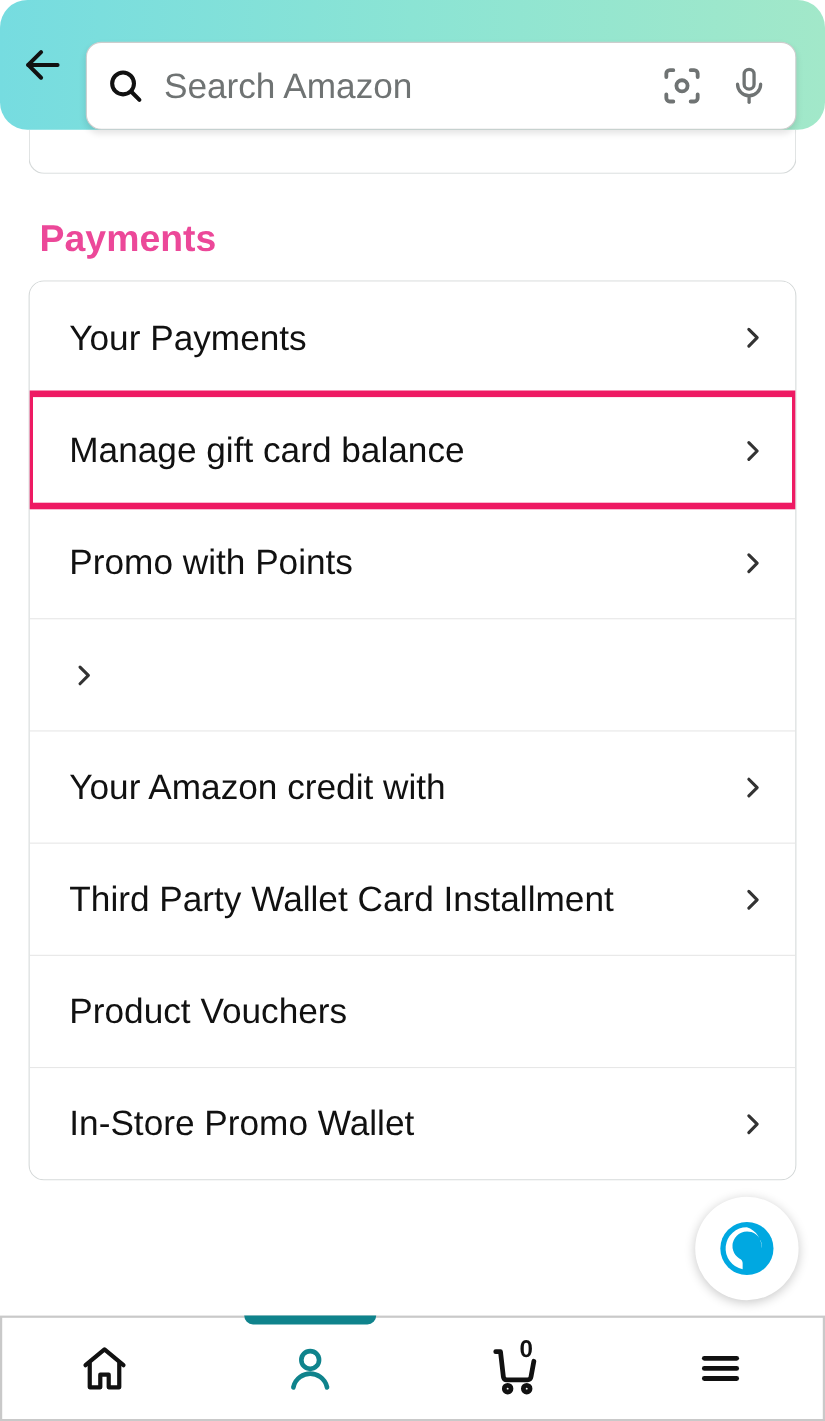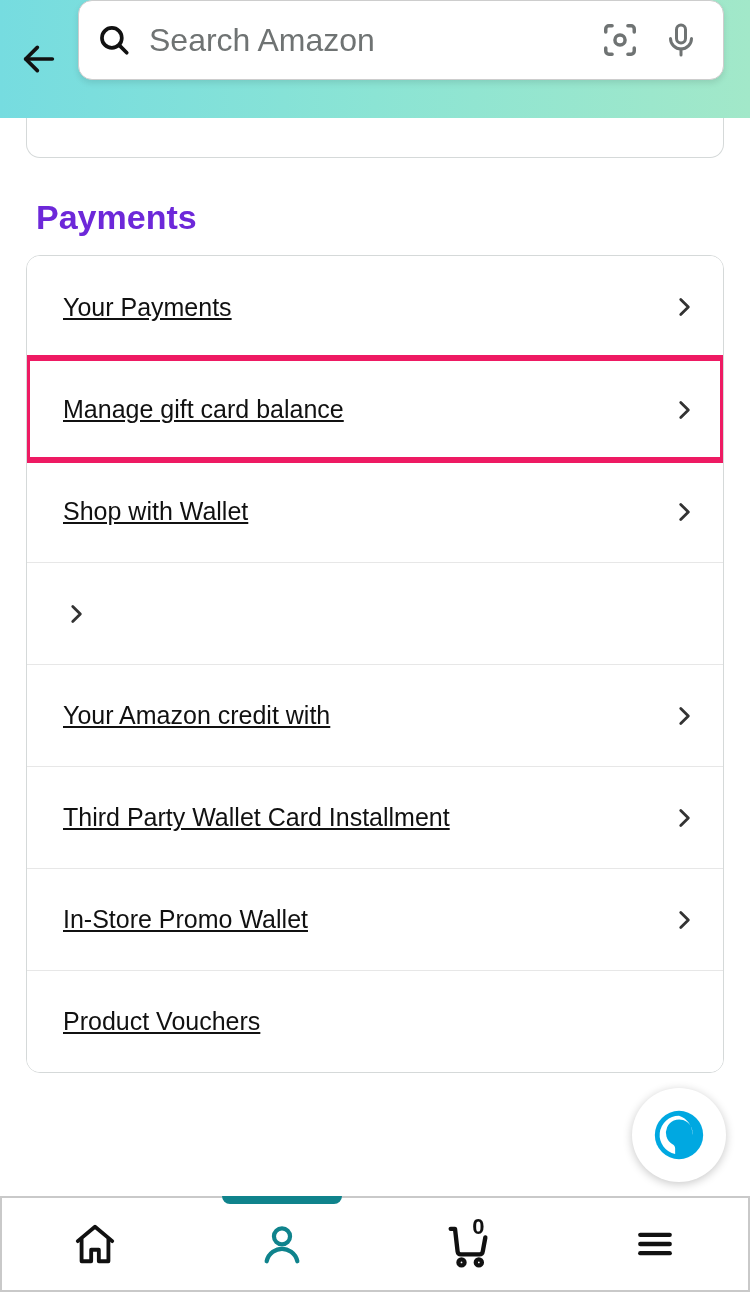--- a/index.html
+++ b/index.html
@@ -3,23 +3,24 @@
 <meta charset="utf-8">
 <style>
   * { box-sizing: border-box; margin: 0; padding: 0; }
   html, body { width: 750px; height: 1292px; font-family: -apple-system, "Segoe UI", Arial, sans-serif; background: #fff; overflow: hidden; }
 
   .header {
     width: 100%;
     height: 118px;
     background: linear-gradient(90deg, #76dce0 0%, #8be4d4 50%, #a2e8c9 100%);
     display: flex;
-    align-items: flex-start;
+    align-items: flex-end;
     padding: 0 10px 0 0;
     position: relative;
+    border-radius: 25px;
   }
   .back-btn {
     width: 78px; height: 100%;
     display: flex; align-items: center; justify-content: center;
     cursor: pointer;
   }
   .search-box {
     flex: 1;
     height: 80px;
     background: #fff;
@@ -48,41 +49,41 @@
     height: 40px;
     border: 1px solid #d5d9d9;
     border-top: none;
     border-radius: 0 0 14px 14px;
     background: #fff;
   }
 
   .section-title {
     font-size: 34px;
     font-weight: 700;
-    color: #6d28d9;
+    color: #ec4899;
     margin: 40px 0 18px 10px;
   }
 
   .list-card {
     border: 1px solid #d5d9d9;
     border-radius: 14px;
     overflow: hidden;
   }
   .list-item {
     display: flex;
     align-items: center;
     justify-content: space-between;
     padding: 0 26px 0 36px;
     height: 102px;
     border-top: 1px solid #e7e7e7;
     cursor: pointer;
     background:#fff;
   }
   .list-item:first-child { border-top: none; }
-  .list-item .label { font-size: 25px; color: #111; text-decoration: underline; }
+  .list-item .label { font-size: 32px; color: #111; }
   .chevron { flex: 0 0 auto; display:flex; }
 
   .highlighted {
     outline: 6px solid #ee1a63;
     outline-offset: -3px;
     position: relative;
     z-index: 2;
     gap: 35px;
   }
 
@@ -189,21 +190,21 @@
       </div>
       <div class="list-item highlighted">
         <span class="label">Manage gift card balance</span>
         <span class="chevron">
           <svg width="26" height="26" viewBox="0 0 24 24" fill="none" stroke="#333" stroke-width="2.6" stroke-linecap="round" stroke-linejoin="round">
             <polyline points="9 5 16 12 9 19"></polyline>
           </svg>
         </span>
       </div>
       <div class="list-item">
-        <span class="label">Shop with Wallet</span>
+        <span class="label">Promo with Points</span>
         <span class="chevron">
           <svg width="26" height="26" viewBox="0 0 24 24" fill="none" stroke="#333" stroke-width="2.6" stroke-linecap="round" stroke-linejoin="round">
             <polyline points="9 5 16 12 9 19"></polyline>
           </svg>
         </span>
       </div>
       <div class="list-item">
         <span class="chevron">
           <svg width="26" height="26" viewBox="0 0 24 24" fill="none" stroke="#333" stroke-width="2.6" stroke-linecap="round" stroke-linejoin="round">
             <polyline points="9 5 16 12 9 19"></polyline>
@@ -220,29 +221,29 @@
       </div>
       <div class="list-item">
         <span class="label">Third Party Wallet Card Installment</span>
         <span class="chevron">
           <svg width="26" height="26" viewBox="0 0 24 24" fill="none" stroke="#333" stroke-width="2.6" stroke-linecap="round" stroke-linejoin="round">
             <polyline points="9 5 16 12 9 19"></polyline>
           </svg>
         </span>
       </div>
       <div class="list-item">
+        <span class="label">Product Vouchers</span>
+      </div>
+      <div class="list-item">
         <span class="label">In-Store Promo Wallet</span>
         <span class="chevron">
           <svg width="26" height="26" viewBox="0 0 24 24" fill="none" stroke="#333" stroke-width="2.6" stroke-linecap="round" stroke-linejoin="round">
             <polyline points="9 5 16 12 9 19"></polyline>
           </svg>
         </span>
-      </div>
-      <div class="list-item">
-        <span class="label">Product Vouchers</span>
       </div>
     </div>
 </div>
 
 <div class="fab">
   <svg width="58" height="58" viewBox="0 0 24 24">
     <circle cx="12" cy="12" r="10" fill="#00a8e1"></circle>
     <path d="M12 4a8 8 0 0 0-1.6 15.84V17.5c0-.8-.5-1.5-1.26-1.78A5.5 5.5 0 1 1 17.5 12 8 8 0 0 0 12 4z" fill="#fff"></path>
   </svg>
 </div>

